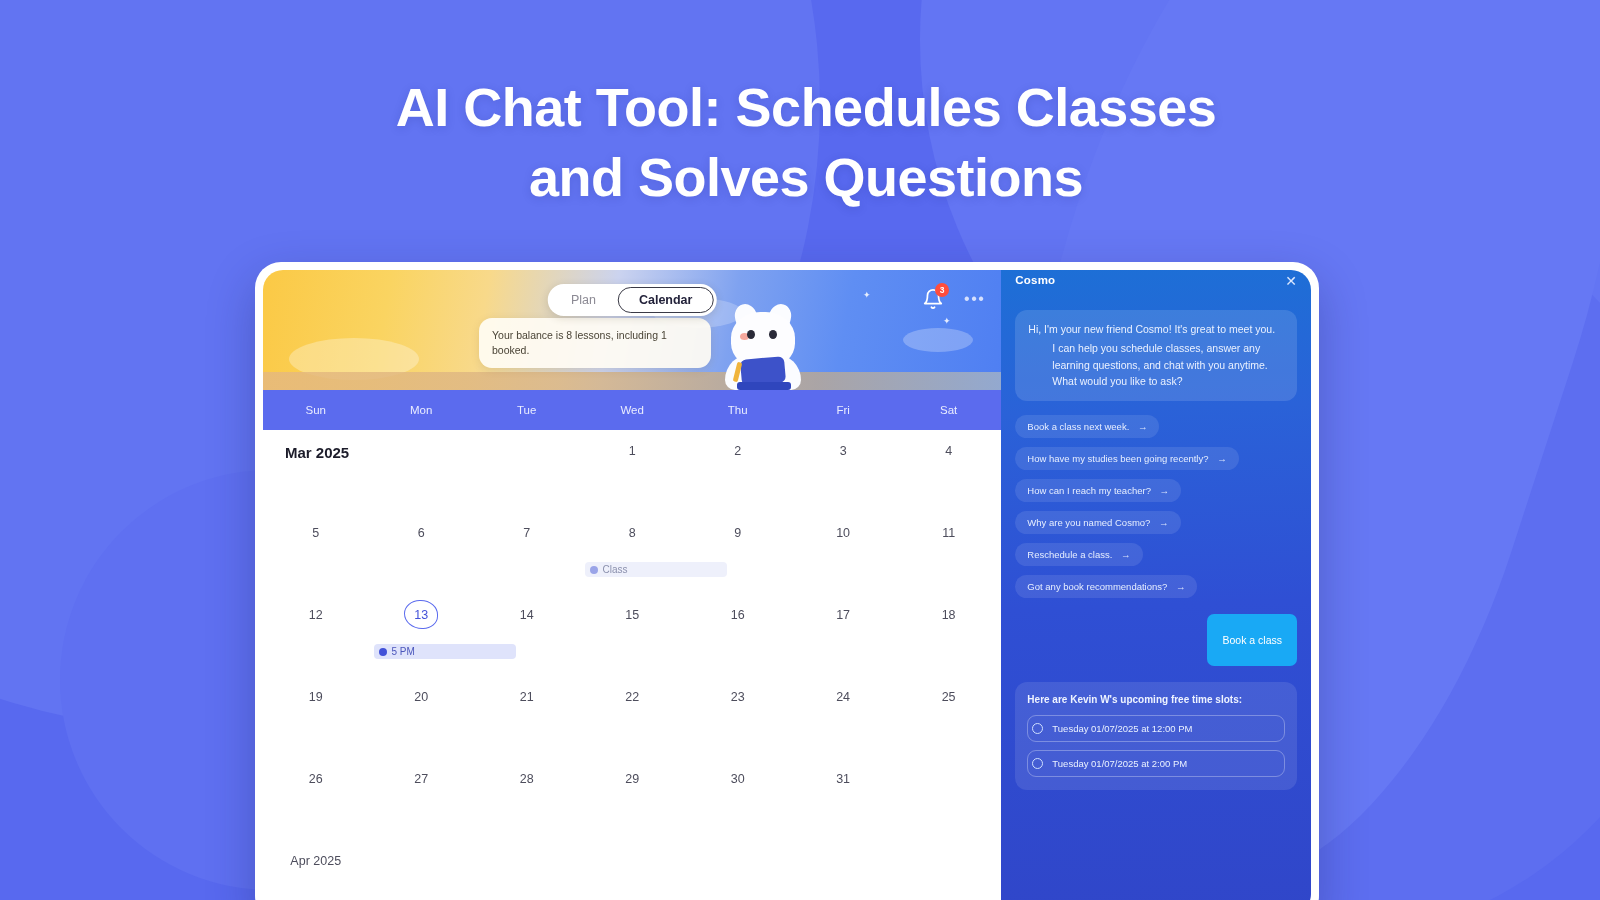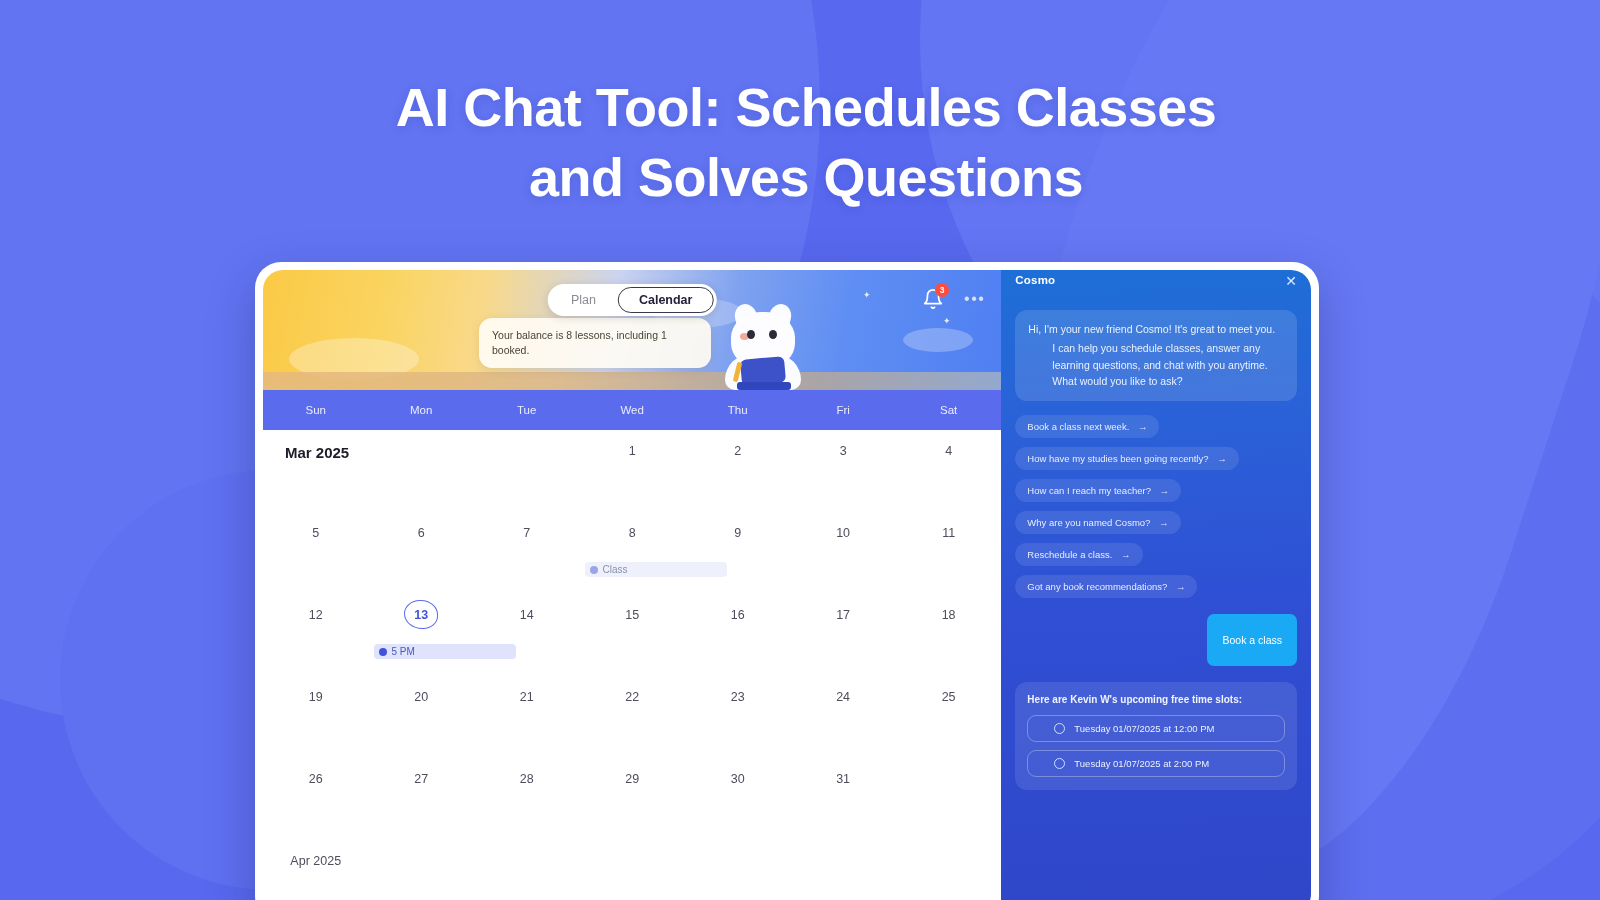--- a/index.html
+++ b/index.html
@@ -146,21 +146,21 @@
   .month-label {
     position:absolute; left:22px; top:14px;
     font-size:15px; font-weight:bold; color:#1c1c2a; z-index:2;
   }
   .wk { display:grid; grid-template-columns:repeat(7,1fr); height:82px; position:relative; }
   .cell { position:relative; padding-top:14px; }
   .dnum {
     display:block; text-align:center; font-size:12.5px; color:#4d4d5c;
   }
   .dnum.today {
-    color:#4352d8; font-weight:bold;
+    color:#4352d8; font-weight:normal;
   }
   .today-ring {
     position:absolute; left:50%; top:6px; transform:translateX(-50%);
     width:34px; height:29px;
     border:1.6px solid #5b6bee; border-radius:48% 52% 45% 55%;
   }
   .evt {
     position:absolute; left:6px; right:-42px; top:44px;
     height:15px; border-radius:4px;
     background:#eef0fb;
@@ -215,21 +215,21 @@
   }
 
   .slots-card {
     background:rgba(255,255,255,0.10);
     border-radius:12px; padding:12px 12px 13px;
   }
   .slots-title { color:#eef3ff; font-size:10px; font-weight:bold; margin-bottom:10px; }
   .slot {
     display:flex; align-items:center; gap:9px;
     border:1px solid rgba(255,255,255,0.30);
-    border-radius:9px; padding:7px 26px; margin-bottom:8px;
+    border-radius:9px; padding:7px 4px; margin-bottom:8px;
     cursor:pointer;
   }
   .slot:last-child { margin-bottom:0; }
   .radio { width:11px; height:11px; border:1.4px solid #cfe0ff; border-radius:50%; flex:0 0 auto; }
   .slot-txt { color:#eaf1ff; font-size:9.5px; }
 </style>
 </head>
 <body>
 
 <div class="bg-wrap">

